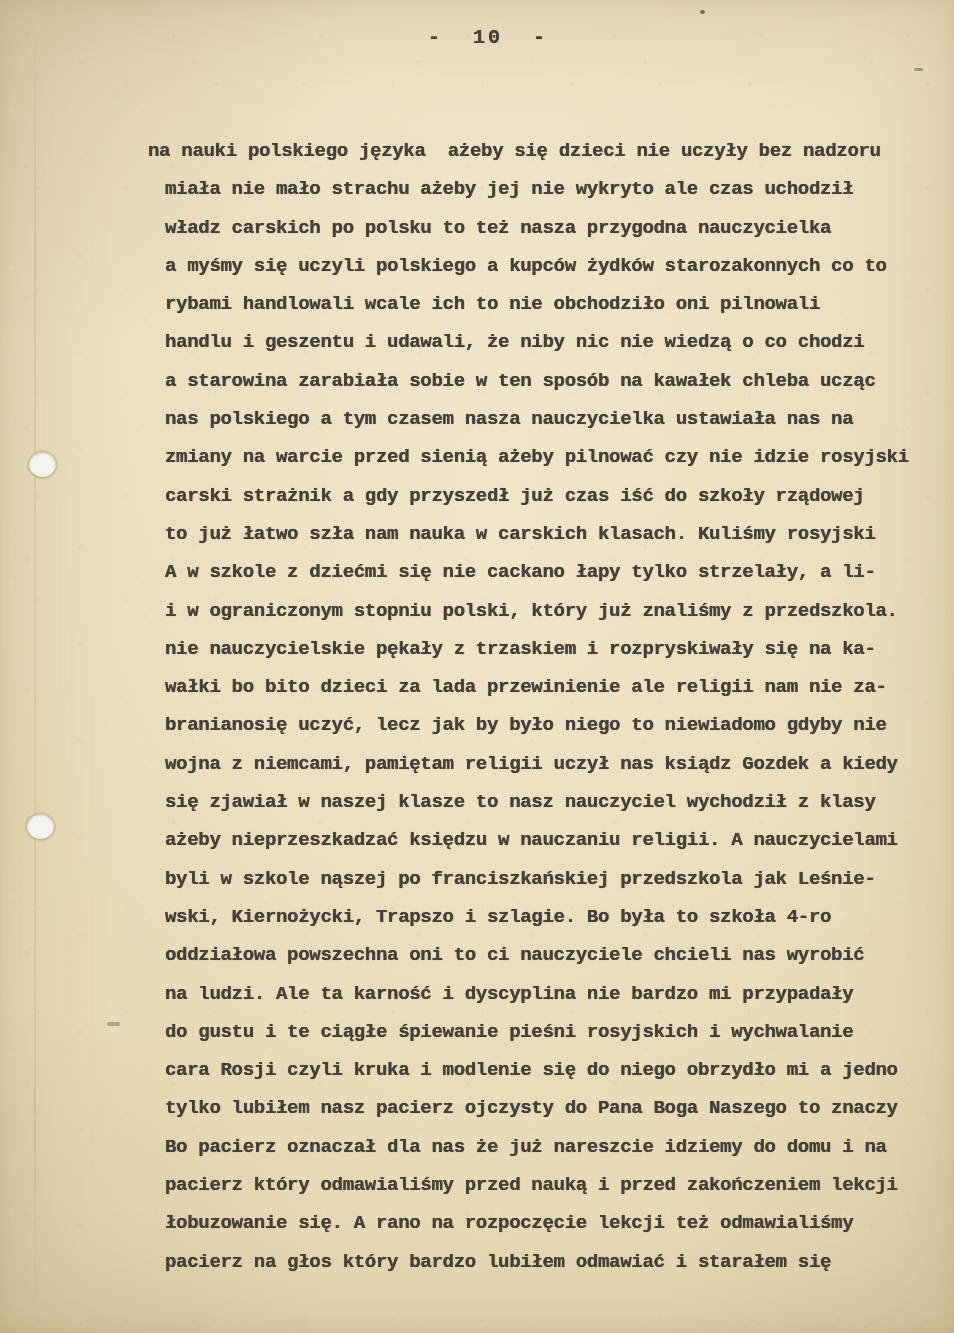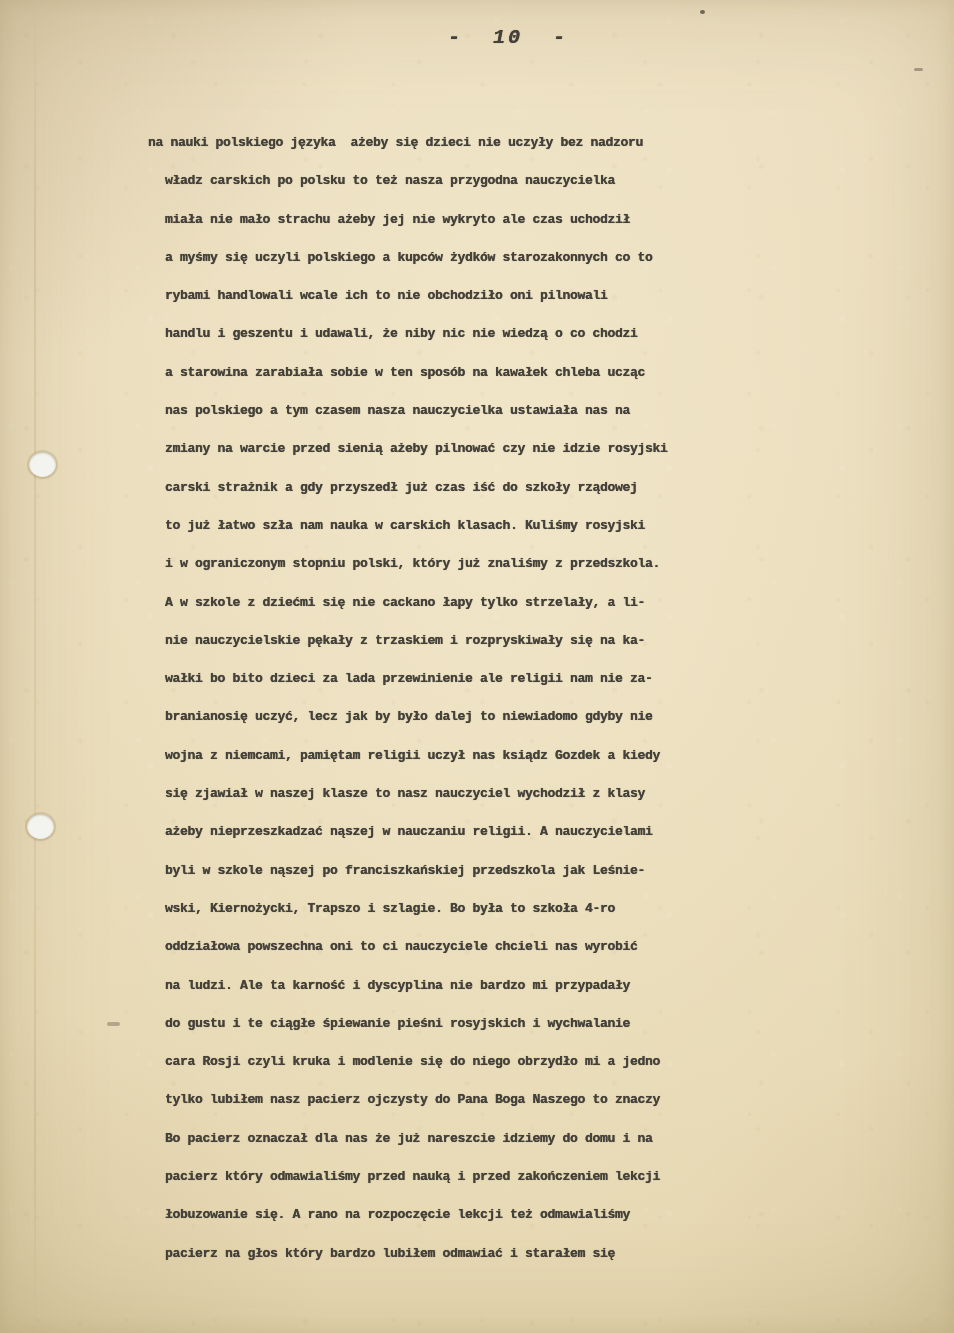--- a/index.html
+++ b/index.html
@@ -83,32 +83,31 @@
     text-shadow:
       0 0 0.7px rgba(56, 52, 42, 0.85),
       0.5px 0.4px 0.6px rgba(56, 52, 42, 0.30);
     font-weight: 700;
   }
   .page-number {
     position: absolute;
     left: 428px;
     top: 26px;
     width: 140px;
-    text-align: right;
+    text-align: left;
     font-size: 20px;
     letter-spacing: 3px;
     white-space: pre;
-    font-style: italic;
   }
   .doc {
     position: absolute;
     left: 148px;
-    top: 124px;
+    top: 132px;
     width: 806px;
-    font-size: 13px;
+    font-size: 19px;
     line-height: 38.3px;
   }
   .line {
     white-space: pre;
     padding-left: 17px;
     letter-spacing: -0.3px;
   }
   .line.hang { padding-left: 0; }
 
   
@@ -133,38 +132,38 @@
 <div class="hole bottom"></div>
 
 <div class="speck dot-top"></div>
 <div class="speck dash-right"></div>
 <div class="speck smudge-left"></div>
 
 <div class="page-number ink">-  10  -</div>
 
 <div class="doc ink">
   <div class="line hang">na nauki polskiego języka  ażeby się dzieci nie uczyły bez nadzoru</div>
+  <div class="line">miała nie mało strachu ażeby jej nie wykryto ale czas uchodził</div>
   <div class="line">władz carskich po polsku to też nasza przygodna nauczycielka</div>
-  <div class="line">miała nie mało strachu ażeby jej nie wykryto ale czas uchodził</div>
   <div class="line">a myśmy się uczyli polskiego a kupców żydków starozakonnych co to</div>
   <div class="line">rybami handlowali wcale ich to nie obchodziło oni pilnowali</div>
   <div class="line">handlu i geszentu i udawali, że niby nic nie wiedzą o co chodzi</div>
   <div class="line">a starowina zarabiała sobie w ten sposób na kawałek chleba ucząc</div>
   <div class="line">nas polskiego a tym czasem nasza nauczycielka ustawiała nas na</div>
   <div class="line">zmiany na warcie przed sienią ażeby pilnować czy nie idzie rosyjski</div>
   <div class="line">carski strażnik a gdy przyszedł już czas iść do szkoły rządowej</div>
   <div class="line">to już łatwo szła nam nauka w carskich klasach. Kuliśmy rosyjski</div>
+  <div class="line">A w szkole z dziećmi się nie cackano łapy tylko strzelały, a li-</div>
   <div class="line">i w ograniczonym stopniu polski, który już znaliśmy z przedszkola.</div>
-  <div class="line">A w szkole z dziećmi się nie cackano łapy tylko strzelały, a li-</div>
   <div class="line">nie nauczycielskie pękały z trzaskiem i rozpryskiwały się na ka-</div>
   <div class="line">wałki bo bito dzieci za lada przewinienie ale religii nam nie za-</div>
-  <div class="line">branianosię uczyć, lecz jak by było dalej to niewiadomo gdyby nie</div>
+  <div class="line">branianosię uczyć, lecz jak by było niego to niewiadomo gdyby nie</div>
   <div class="line">wojna z niemcami, pamiętam religii uczył nas ksiądz Gozdek a kiedy</div>
   <div class="line">się zjawiał w naszej klasze to nasz nauczyciel wychodził z klasy</div>
-  <div class="line">ażeby nieprzeszkadzać nąszej w nauczaniu religii. A nauczycielami</div>
+  <div class="line">ażeby nieprzeszkadzać księdzu w nauczaniu religii. A nauczycielami</div>
   <div class="line">byli w szkole nąszej po franciszkańskiej przedszkola jak Leśnie-</div>
   <div class="line">wski, Kiernożycki, Trapszo i szlagie. Bo była to szkoła 4-ro</div>
   <div class="line">oddziałowa powszechna oni to ci nauczyciele chcieli nas wyrobić</div>
   <div class="line">na ludzi. Ale ta karność i dyscyplina nie bardzo mi przypadały</div>
   <div class="line">do gustu i te ciągłe śpiewanie pieśni rosyjskich i wychwalanie</div>
   <div class="line">cara Rosji czyli kruka i modlenie się do niego obrzydło mi a jedno</div>
   <div class="line">tylko lubiłem nasz pacierz ojczysty do Pana Boga Naszego to znaczy</div>
   <div class="line">Bo pacierz oznaczał dla nas że już nareszcie idziemy do domu i na</div>
   <div class="line">pacierz który odmawialiśmy przed nauką i przed zakończeniem lekcji</div>
   <div class="line">łobuzowanie się. A rano na rozpoczęcie lekcji też odmawialiśmy</div>

